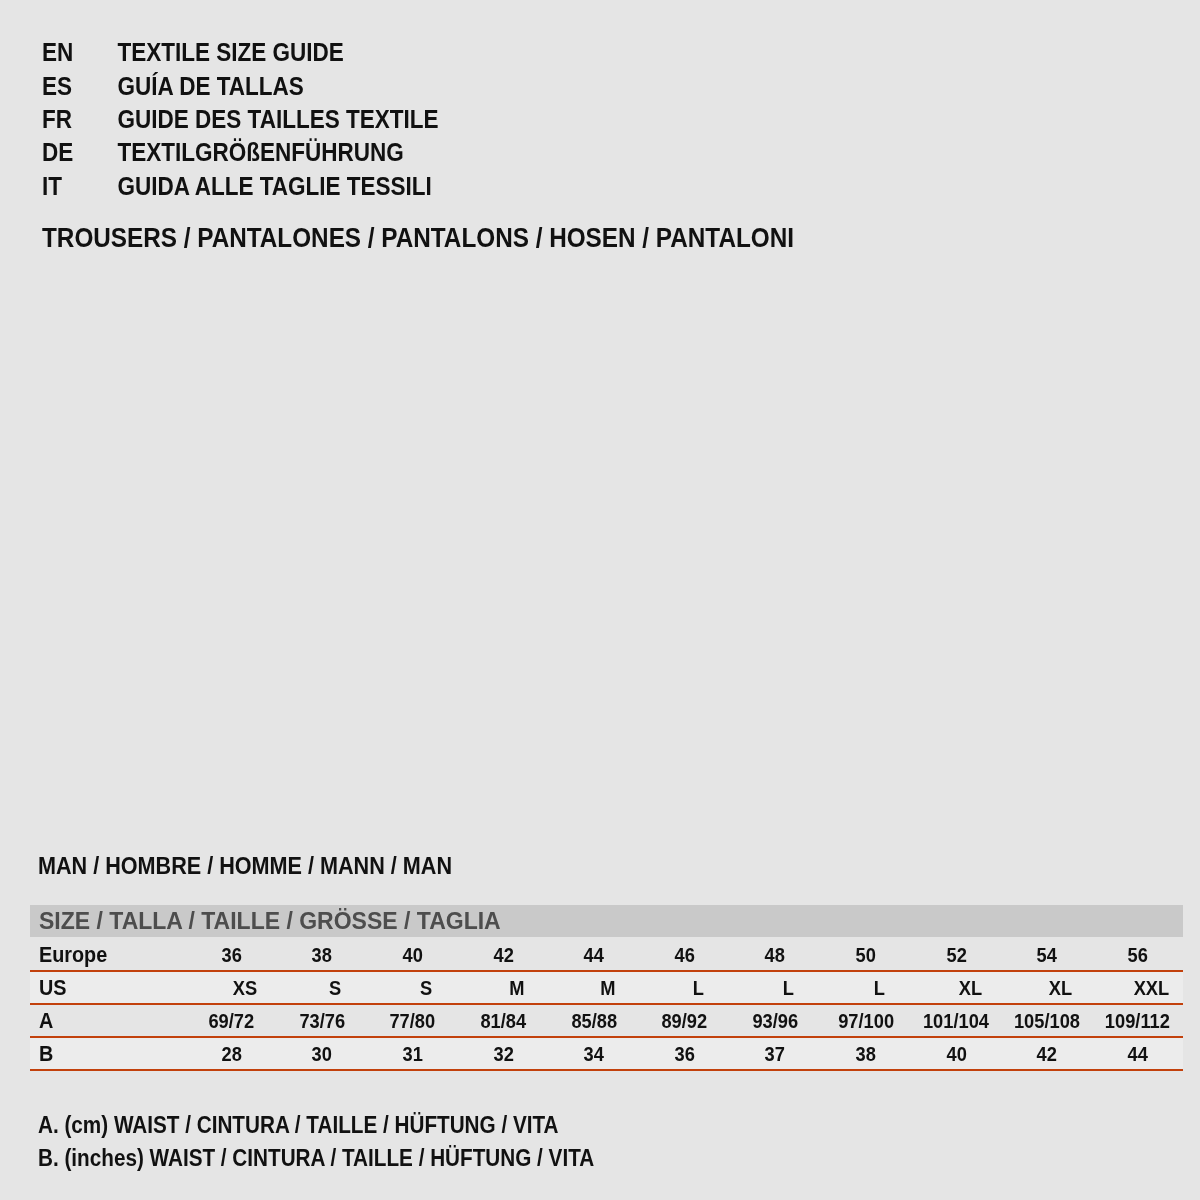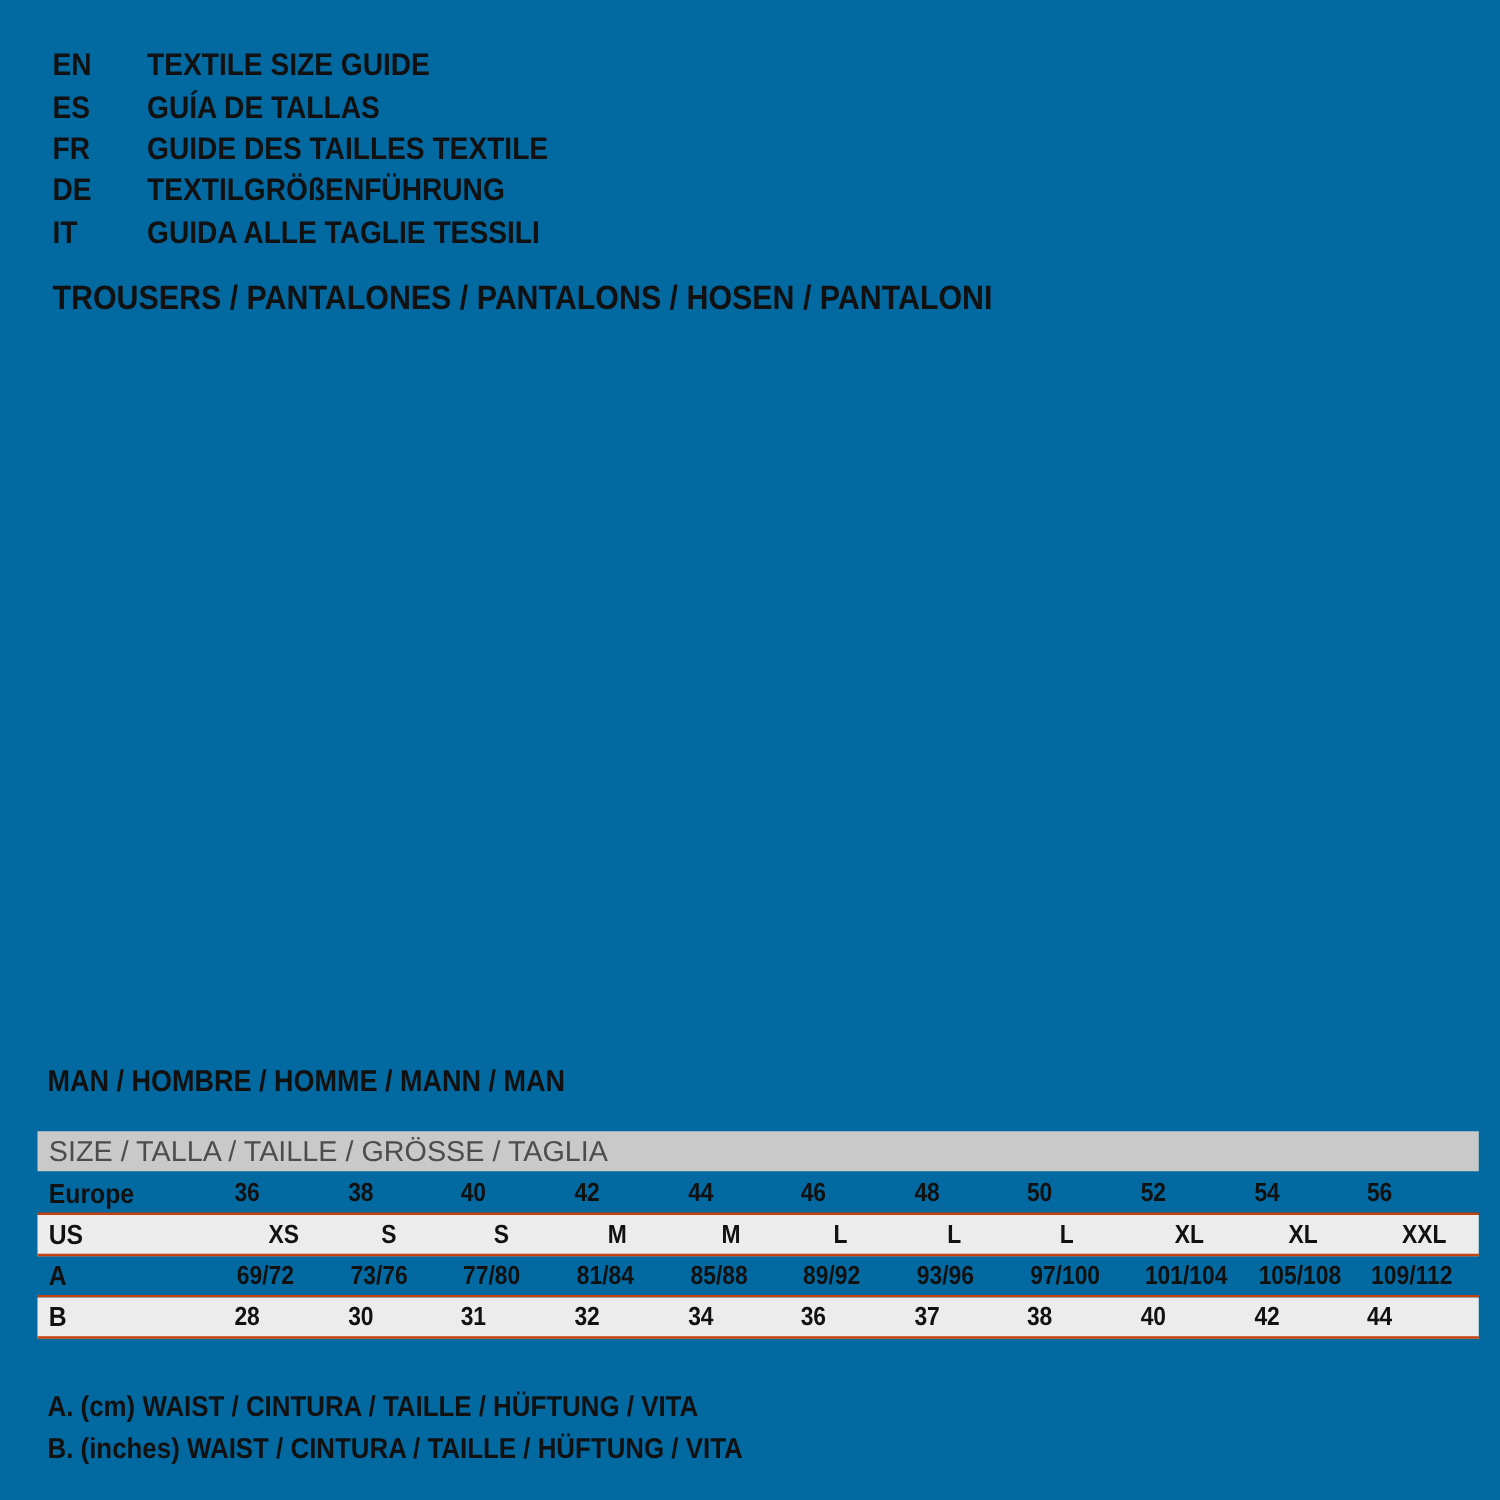--- a/index.html
+++ b/index.html
@@ -1,36 +1,36 @@
 <!DOCTYPE html>
 <html><head>
 <meta charset="utf-8">
 <style>
   html,body{margin:0;padding:0;background:#fff;}
   .canvas{
-    position:relative;width:1200px;height:1200px;background:#0369a1;overflow:hidden;
+    position:relative;width:1200px;height:1200px;background:#e5e5e5;overflow:hidden;
     font-family:"Liberation Sans",sans-serif;color:#111;
   }
   .cond{transform:scaleX(0.9);transform-origin:0 50%;white-space:nowrap;}
   
   .lang-block{position:absolute;left:42px;top:36px;}
   .lang-row{display:flex;height:33.4px;align-items:center;font-size:25px;font-weight:bold;}
   .lang-code{width:84px;flex:0 0 84px;}
   
   .category-heading{position:absolute;left:42px;top:222px;font-size:27px;font-weight:bold;line-height:32px;}
   .gender-heading{position:absolute;left:38px;top:851px;font-size:24px;font-weight:bold;line-height:30px;}
   
   .figure-wrap{position:absolute;left:840px;top:0;width:345px;height:790px;}
   
   .size-table{position:absolute;left:30px;top:905px;width:1153px;}
   .size-table-head{height:32px;display:flex;align-items:center;padding-left:9px;
-    font-size:23px;font-weight:normal;color:#4d4d4d;margin-bottom:2px;box-sizing:border-box;}
+    font-size:23px;font-weight:bold;color:#4d4d4d;margin-bottom:2px;box-sizing:border-box;}
   .t-row{display:flex;height:33px;align-items:center;border-bottom:2px solid #c2410c;box-sizing:border-box;}
   .t-label{width:156px;flex:0 0 156px;padding-left:9px;font-size:22px;font-weight:bold;box-sizing:border-box;}
-  .t-cell{flex:1 1 0;font-size:21px;font-weight:bold;}
+  .t-cell{flex:1 1 0;text-align:center;font-size:21px;font-weight:bold;}
   .t-cell .cellText,.t-label .cellText{display:inline-block;transform:scaleX(0.87);white-space:nowrap;}
   .t-label .cellText{transform-origin:0 50%;transform:scaleX(0.9);}
   
   .footnote-a{position:absolute;left:38px;top:1112px;font-size:23px;font-weight:bold;line-height:26px;}
   .footnote-b{position:absolute;left:38px;top:1145px;font-size:23px;font-weight:bold;line-height:26px;}
 </style>
 </head>
 <body>
 
 <div class="canvas">

